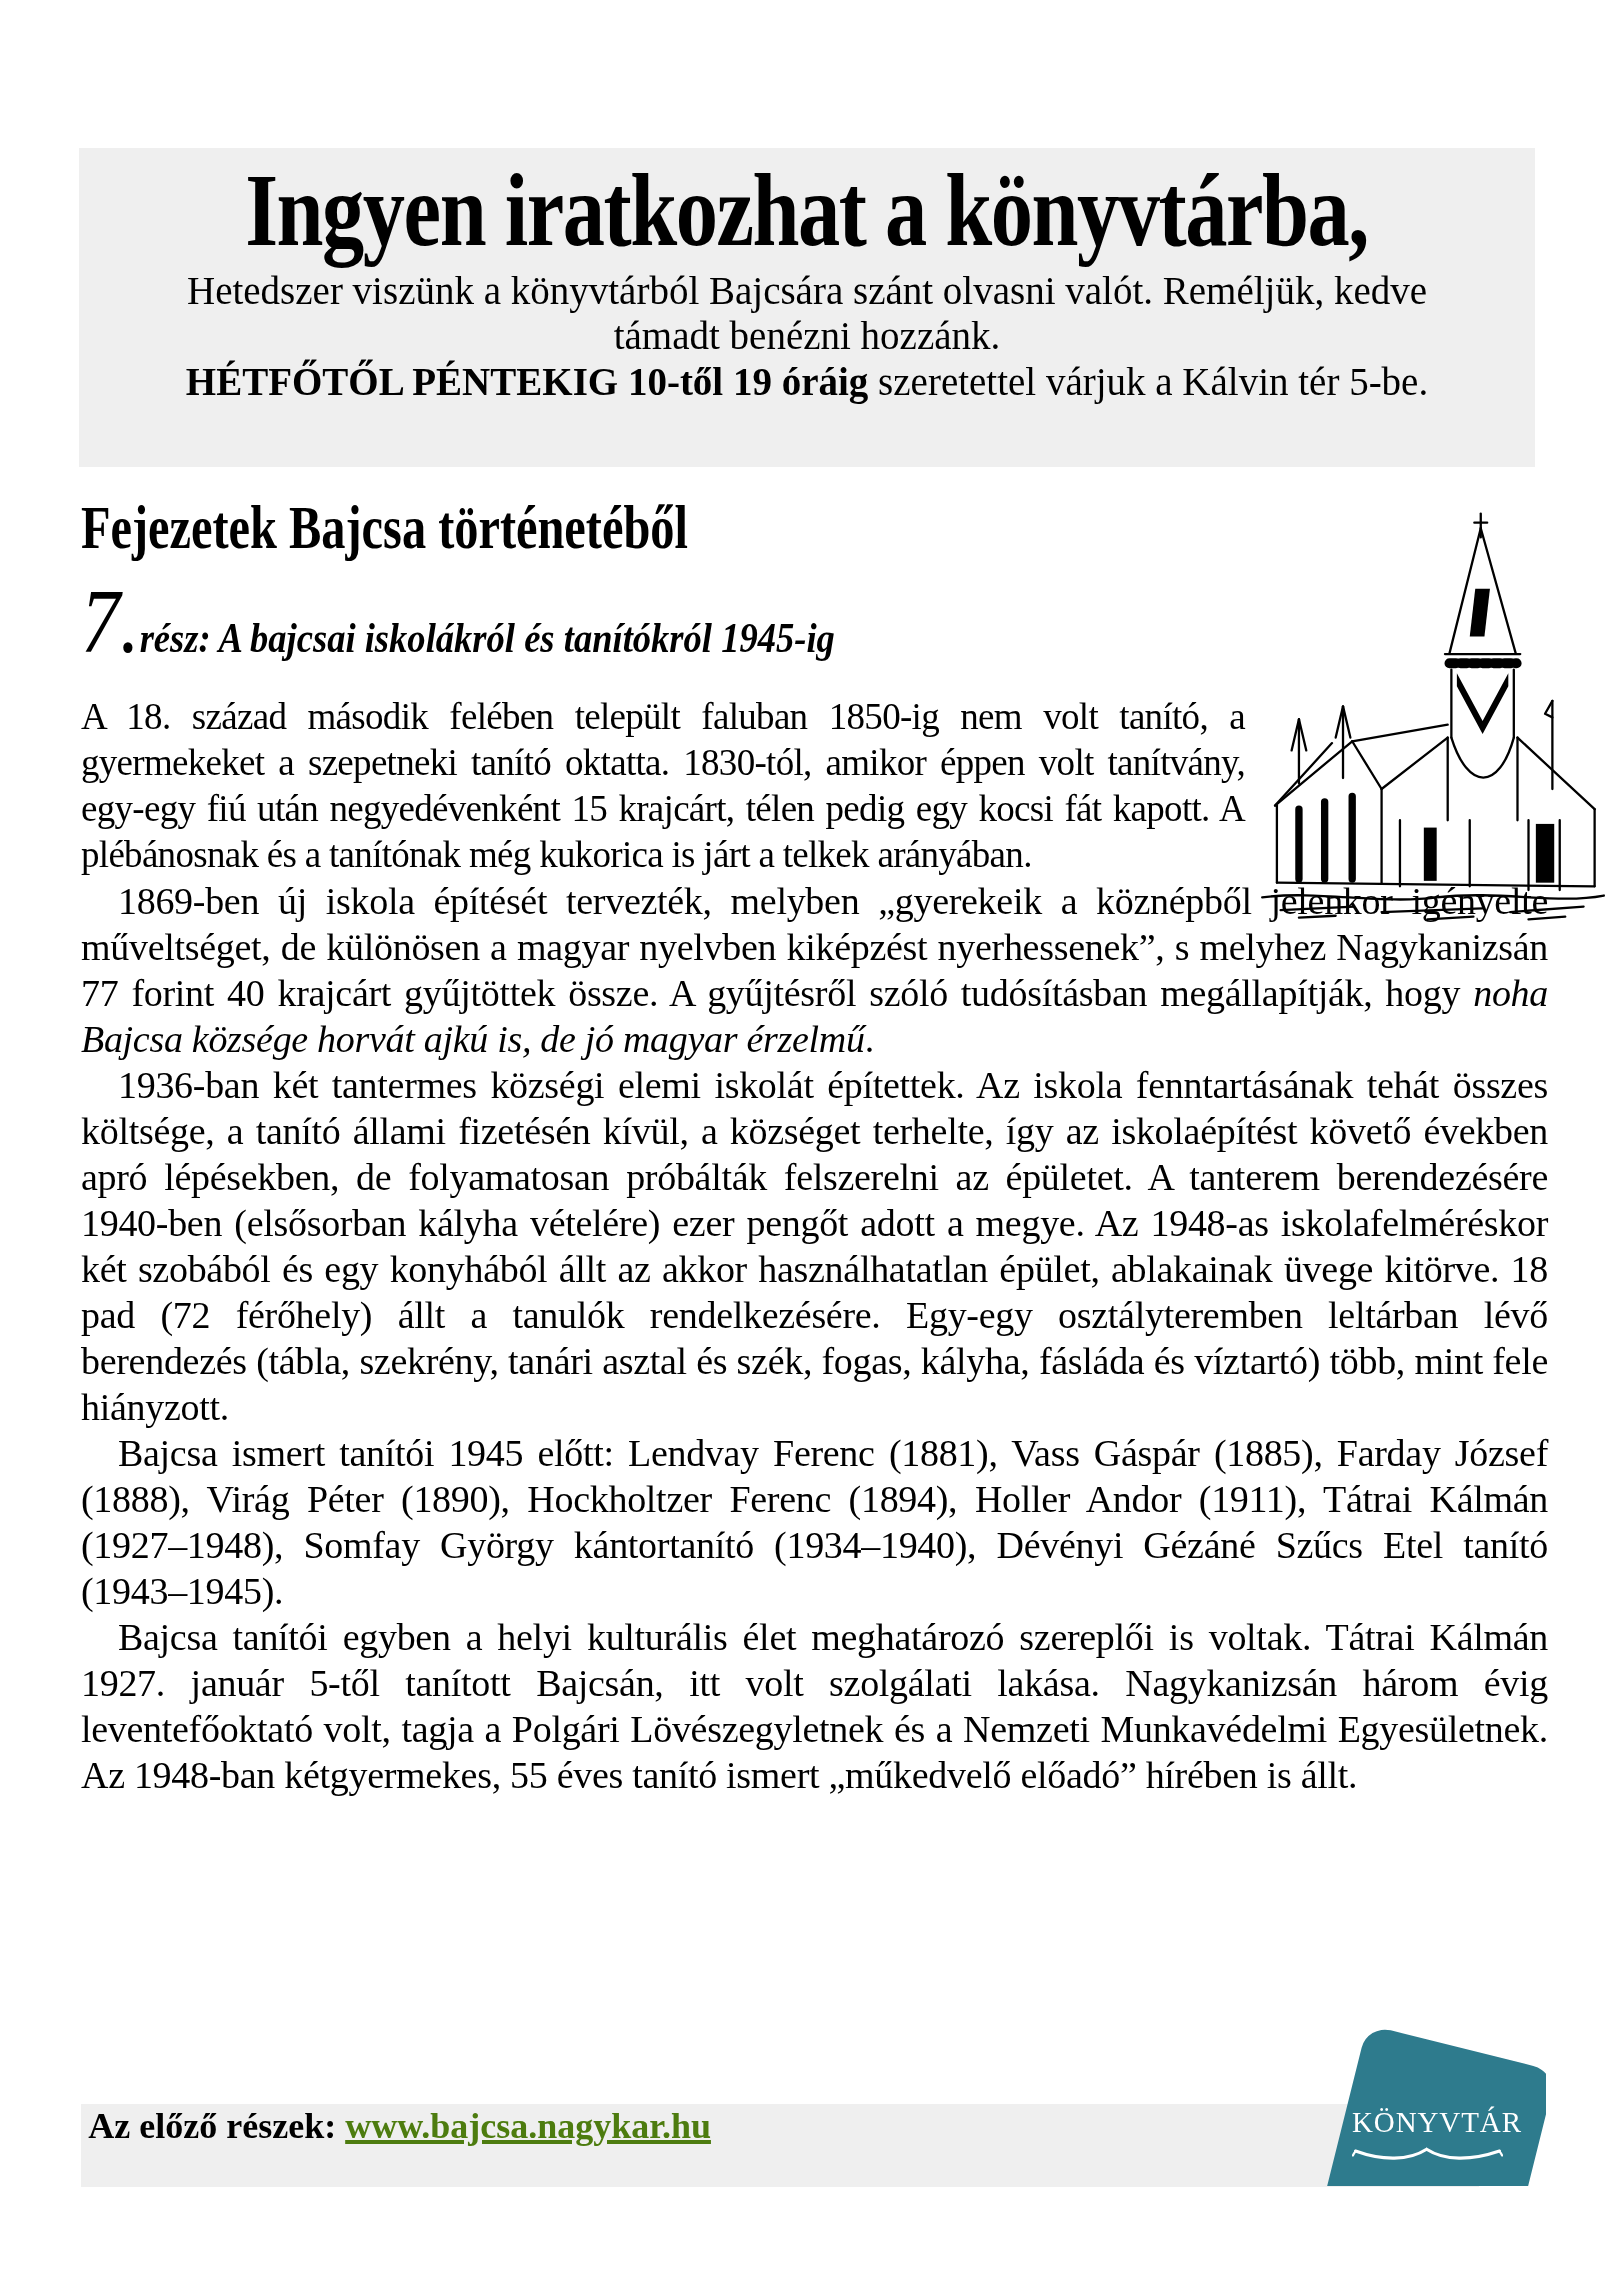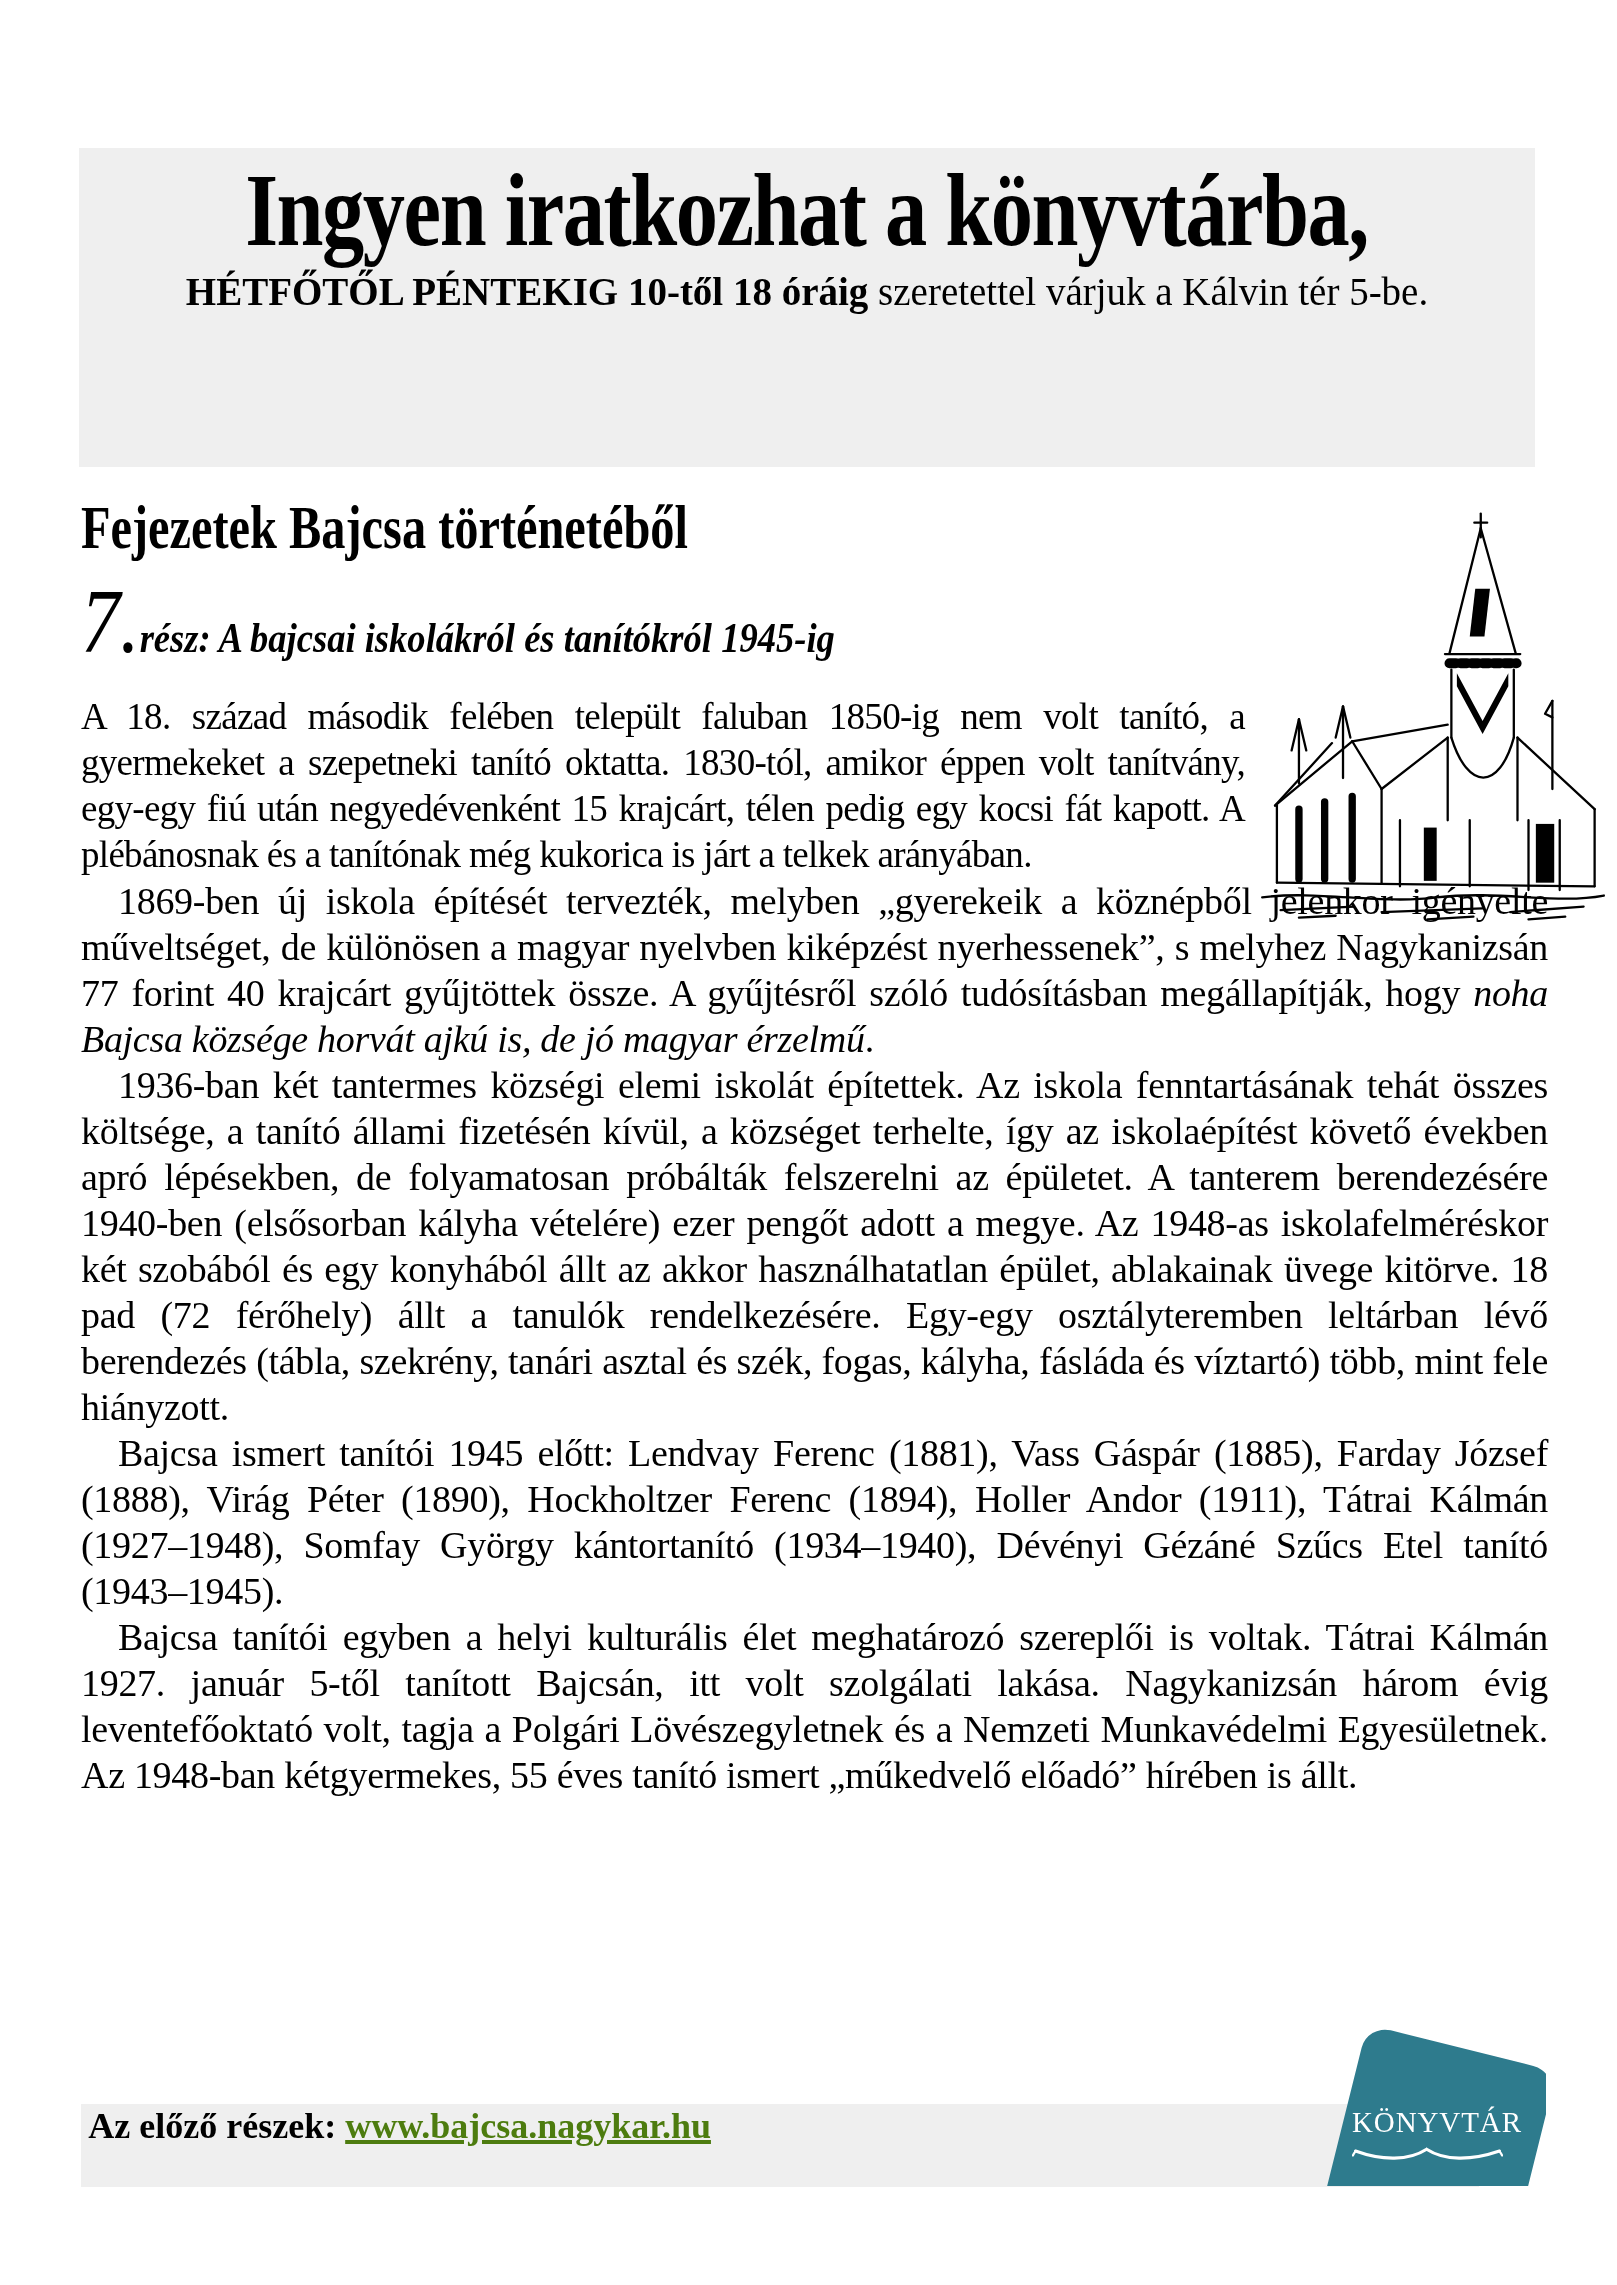--- a/index.html
+++ b/index.html
@@ -45,22 +45,26 @@
 </style>
 </head>
 <body>
 
 <div class="page">
 
   <div class="banner">
     <div>
       <span class="headline">Ingyen iratkozhat a könyvtárba,</span>
     </div>
+    <div class="intro">
+      <span>Hetedszer viszünk a könyvtárból Bajcsára szánt olvasni valót. Reméljük, kedve</span><br>
+      <span>támadt benézni hozzánk.</span>
+    </div>
     <div class="hours">
-      <b>HÉTFŐTŐL PÉNTEKIG 10-től 18 óráig</b><span> szeretettel várjuk a Kálvin tér 5-be.</span>
+      <b>HÉTFŐTŐL PÉNTEKIG 10-től 19 óráig</b><span> szeretettel várjuk a Kálvin tér 5-be.</span>
     </div>
   </div>
 
   <div class="art-title">Fejezetek Bajcsa történetéből</div>
   <div class="part-line">
     <span class="part-num">7.</span>
     <span class="part-title"> rész: A bajcsai iskolákról és tanítókról 1945-ig</span>
   </div>
 
   <svg class="church" viewBox="0 0 400 465" xmlns="http://www.w3.org/2000/svg">

